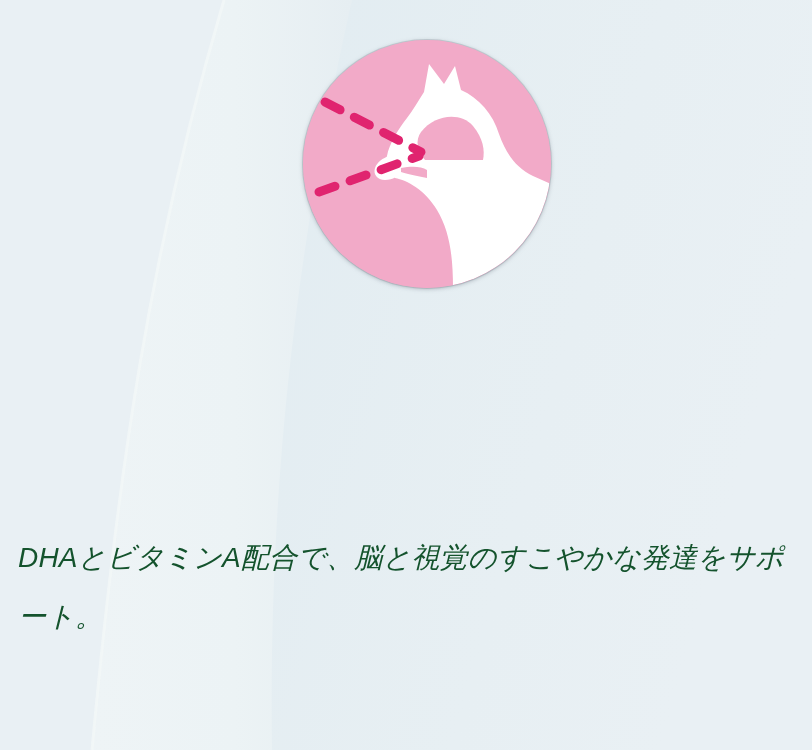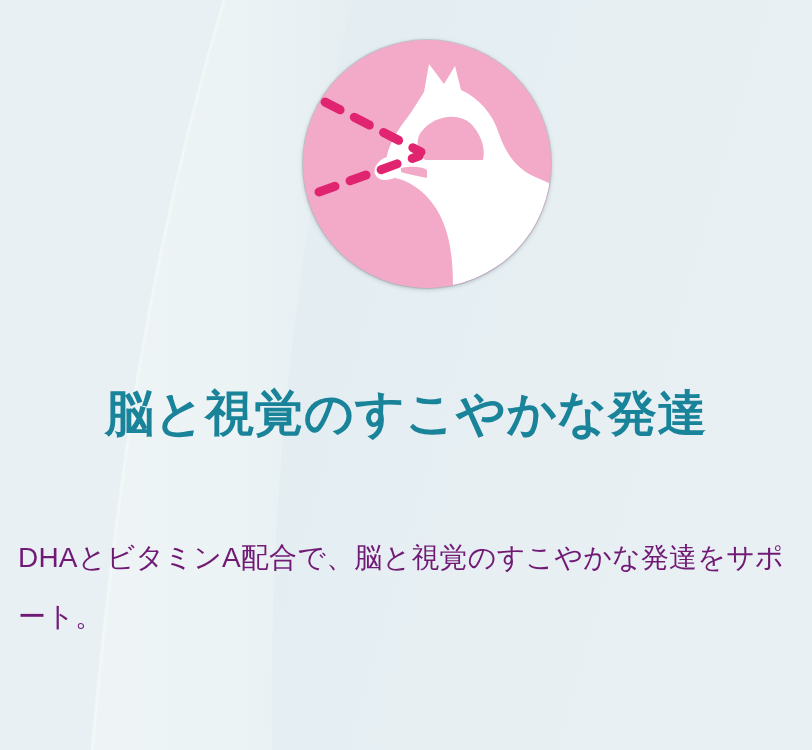--- a/index.html
+++ b/index.html
@@ -73,23 +73,24 @@
   }
 
   .body-copy {
     position: absolute;
     left: 18px;
     top: 500px;
     width: 776px;
     font-size: 28px;
     line-height: 59px;
     font-weight: 400;
-    color: #701a75;
+    color: #14532d;
     letter-spacing: 0.2px;
     text-align: left;
+    font-style: italic;
   }
 </style>
 </head>
 <body>
 
 <div class="feature-card">
 
   <svg class="bg-decor" viewBox="0 0 812 750" preserveAspectRatio="none" aria-hidden="true">
     <defs>
       <linearGradient id="bandGrad" x1="0" y1="0" x2="1" y2="0">
@@ -164,17 +165,16 @@
 
           <g stroke="#e0246f" stroke-width="9" stroke-linecap="round" stroke-dasharray="17 16" fill="none">
             <line x1="22" y1="62" x2="118" y2="112"></line>
             <line x1="16" y1="152" x2="116" y2="116"></line>
           </g>
         </g>
       </svg>
     </div>
   </div>
 
-  <h1 class="headline">脳と視覚のすこやかな発達</h1>
 
   <p class="body-copy">DHAとビタミンA配合で、脳と視覚のすこやかな発達をサポート。</p>
 
 </div>
 
 </body></html>

